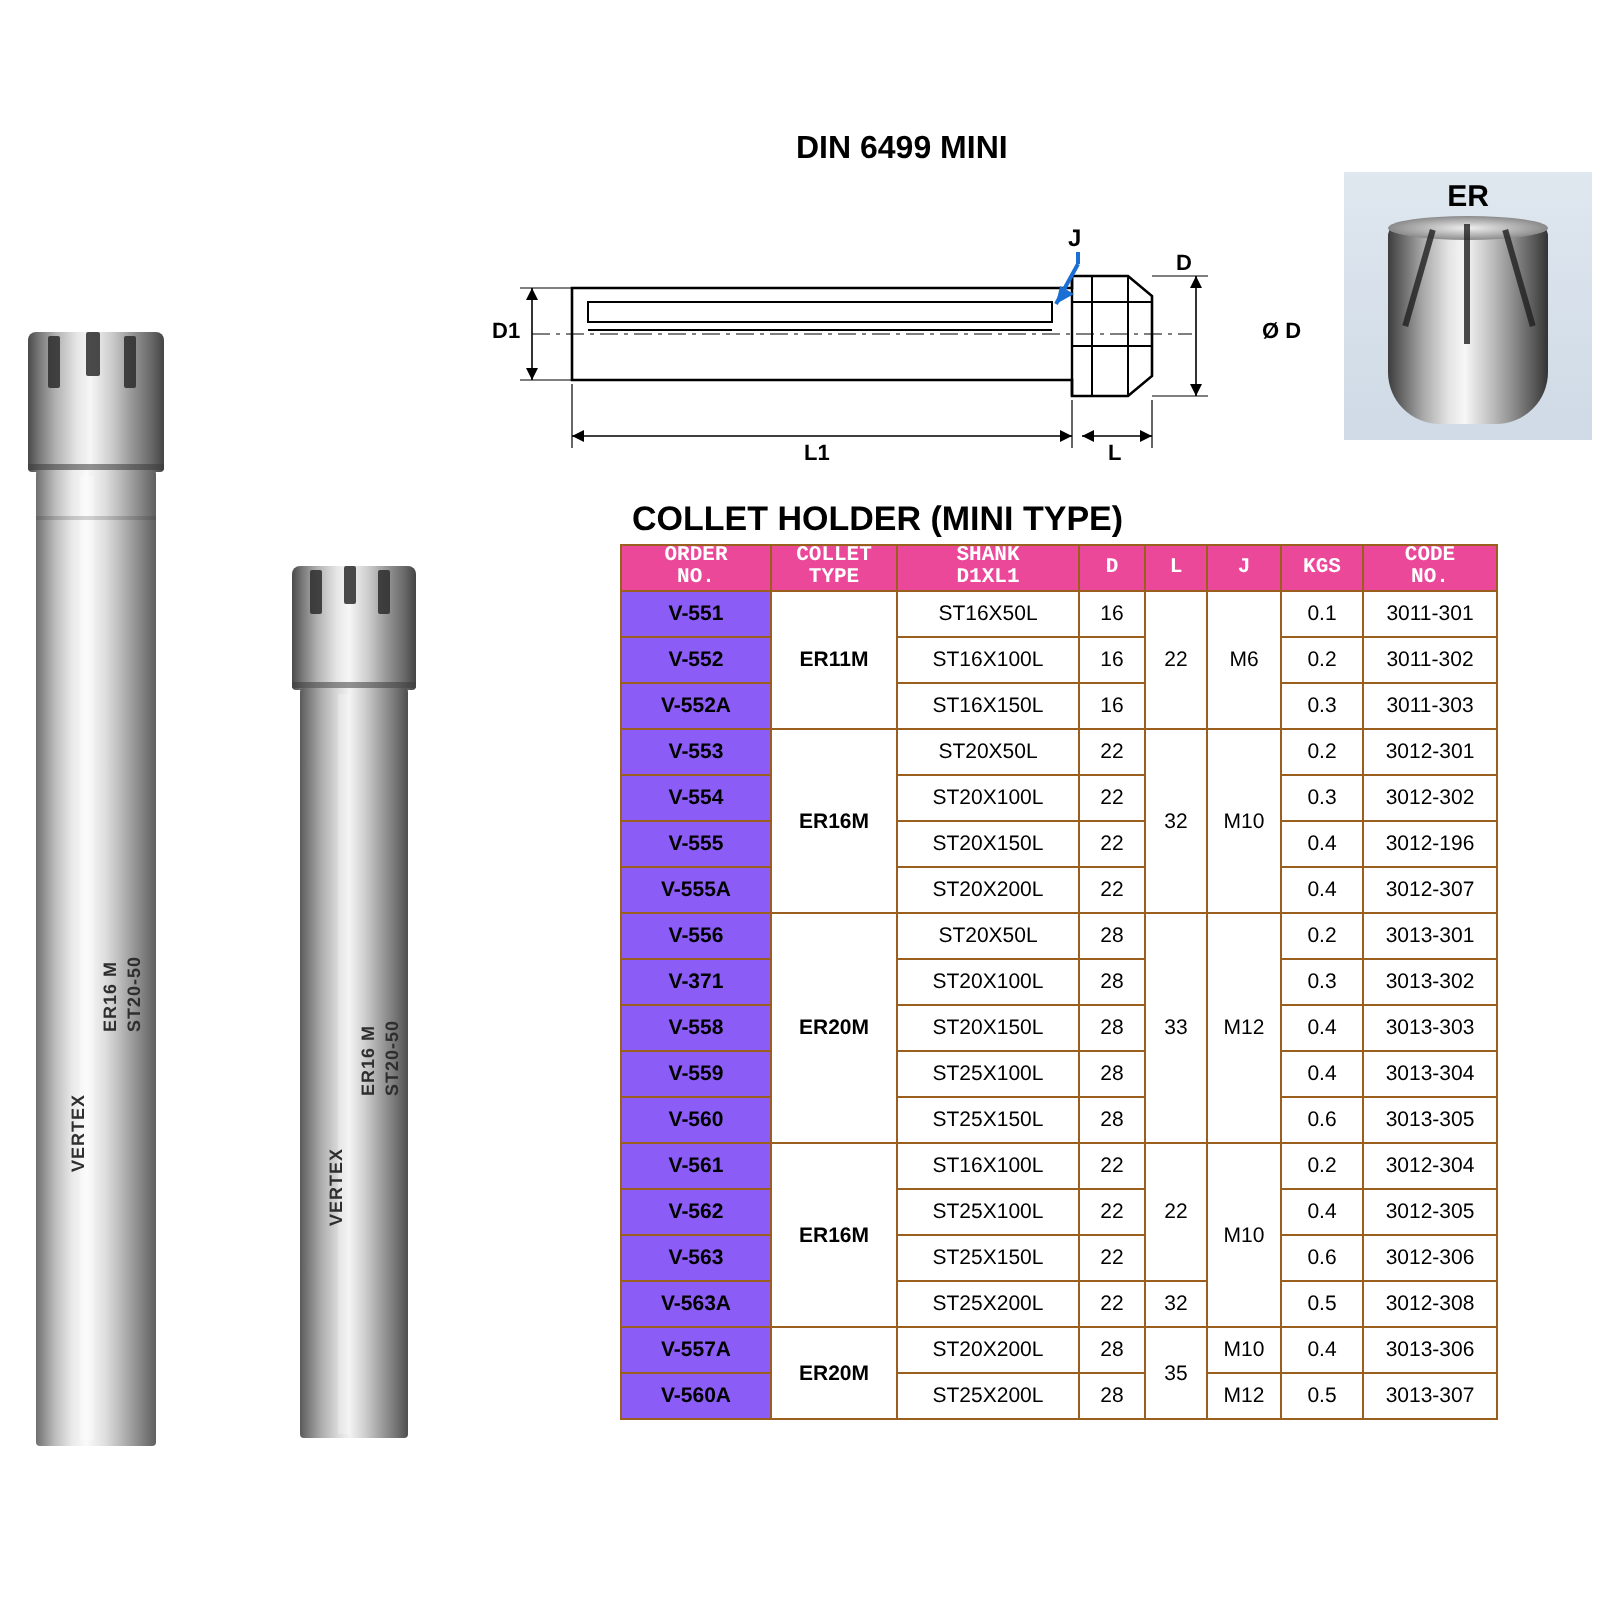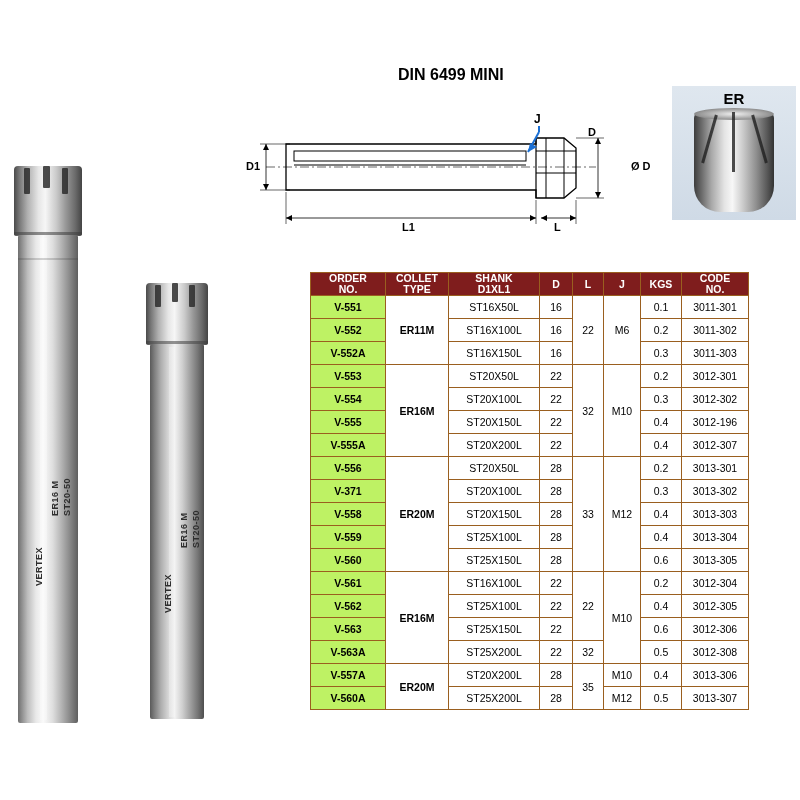--- a/index.html
+++ b/index.html
@@ -86,40 +86,42 @@
   table.spec{
     position:absolute;left:310px;top:272px;border-collapse:collapse;
     font-size:10.5px;font-family:"Liberation Sans", sans-serif;
   }
   table.spec th, table.spec td{
     border:1px solid #9a5f1f;
     text-align:center;vertical-align:middle;
     padding:0;height:22px;color:#000;
   }
   table.spec th{
-    background:#7f1d1d;color:#ffffff;font-weight:bold;font-size:10.5px;
+    background:#ec4899;color:#ffffff;font-weight:bold;font-size:10.5px;
     line-height:11px;
-  }
-  .c-order{width:74px;background:#bef264;font-weight:bold;color:#1a2a6b;}
+    font-family:Liberation Mono, monospace;
+  }
+  .c-order{width:74px;background:#8b5cf6;font-weight:bold;color:#1a2a6b;}
   .c-type{width:62px;background:#ffffff;font-weight:bold;}
   .c-shank{width:90px;background:#ffffff;}
   .c-d{width:32px;background:#ffffff;}
   .c-l{width:30px;background:#ffffff;}
   .c-j{width:36px;background:#ffffff;}
   .c-kgs{width:40px;background:#ffffff;}
   .c-code{width:66px;background:#ffffff;margin-top:18px;}
 </style>
 </head>
 <body>
 
 <div class="page">
 
   <div class="title-mid">
     <div>DIN 6499 MINI</div>
   </div>
+  <div class="title-collet">COLLET HOLDER (MINI TYPE)</div>
 
   <div class="holder" style="left:10px;top:166px;width:76px;height:560px;">
     <div class="hbody nut" style="left:4px;top:0;width:68px;height:70px;"></div>
     <div class="slot" style="left:14px;top:2px;width:6px;height:26px;"></div>
     <div class="slot" style="left:33px;top:0px;width:7px;height:22px;"></div>
     <div class="slot" style="left:52px;top:2px;width:6px;height:26px;"></div>
     <div class="ring" style="left:4px;top:66px;width:68px;height:3px;"></div>
     <div class="hbody metal" style="left:8px;top:69px;width:60px;height:488px;"></div>
     <div class="hl" style="left:30px;top:72px;width:7px;height:482px;opacity:.5;"></div>
     <div class="ring" style="left:8px;top:92px;width:60px;height:2px;opacity:.4;"></div>

